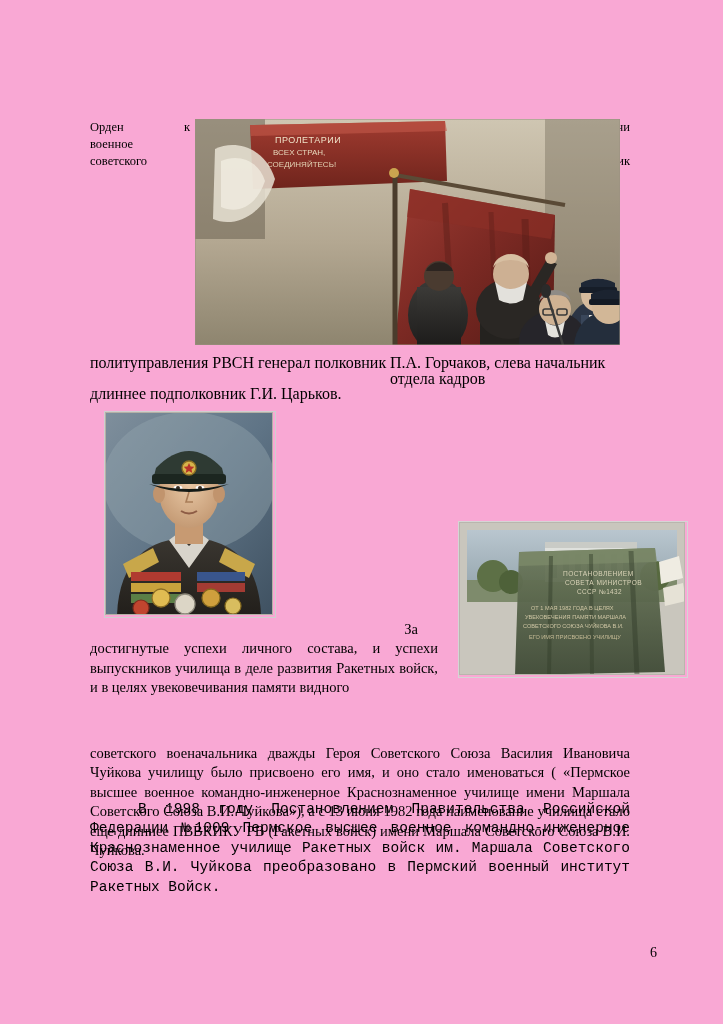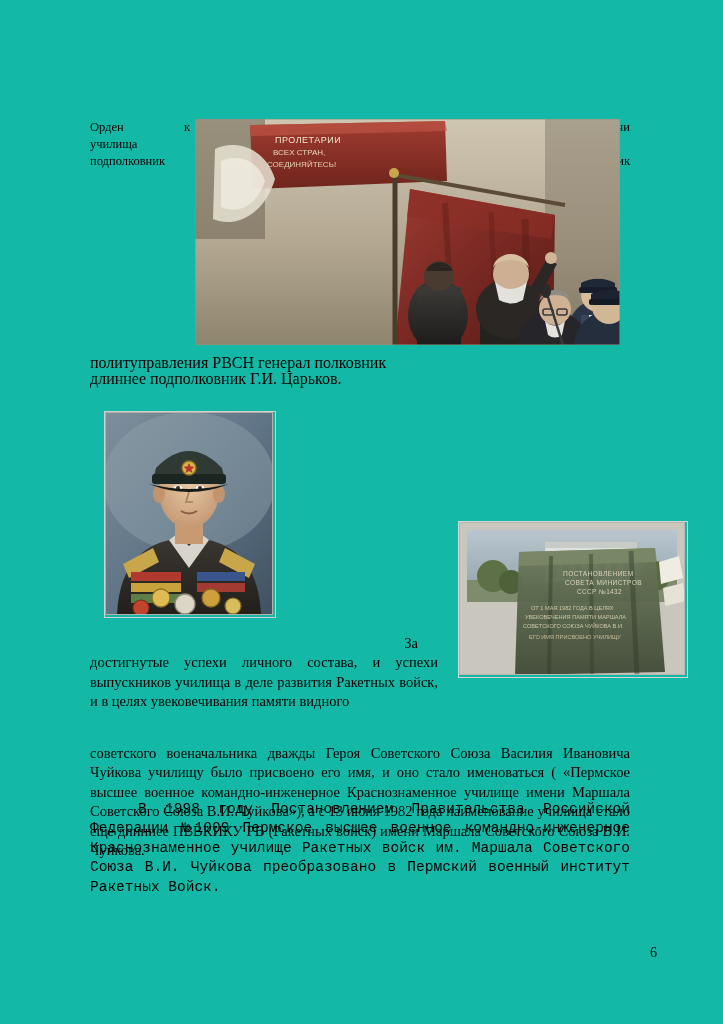--- a/index.html
+++ b/index.html
@@ -8,21 +8,21 @@
     background: #ffffff;
   }
   body {
     font-family: "Liberation Serif", serif;
     color: #000000;
   }
   .page {
     position: relative;
     width: 723px;
     height: 1024px;
-    background: #14b8a6;
+    background: #f9a8d4;
     overflow: hidden;
   }
 
   
   .cap-top {
     font-size: 12.5px;
     line-height: 17px;
     display: flex;
     justify-content: space-between;
     width: 100%;
@@ -100,21 +100,20 @@
   .p1 {
     position: absolute;
     left: 90px;
     top: 620px;
     width: 348px;
   }
   .p1 .za {
     display: block;
     text-align: right;
     padding-right: 20px;
-    margin-top: 14px;
   }
   .p2 {
     position: absolute;
     left: 90px;
     top: 696px;
     width: 540px;
     margin-top: 48px;
   }
   .p3 {
     position: absolute;
@@ -144,22 +143,22 @@
 <body>
 
 <div class="page">
 
   <div class="cap-top" style="position:absolute;left:90px;top:119px;width:540px;">
     <div class="cap-top-left">
       <div class="line1">
         <span>Орден</span>
         <span>к</span>
       </div>
-      <div>училища</div>
-      <div>подполковник</div>
+      <div>военное</div>
+      <div>советского</div>
     </div>
     <div class="cap-top-right">
       <div>знамени</div>
       <div style="margin-top:17px;">начальник</div>
     </div>
   </div>
 
   <div class="photo1-wrap">
     <svg class="photo1" viewBox="0 0 425 226" preserveAspectRatio="none">
       <defs>
@@ -268,20 +267,21 @@
       <line x1="352" y1="175" x2="368" y2="226" stroke="#3a3a3a" stroke-width="2.5"></line>
       <ellipse cx="351" cy="172" rx="5" ry="7" fill="#2a2a2a"></ellipse>
 
       <rect x="0" y="0" width="425" height="226" fill="none" stroke="#9a9080" stroke-width="1"></rect>
     </svg>
   </div>
 
   <div class="cap-below">
     <div class="row1">
       <span class="a">политуправления РВСН генерал полковник</span>
+      <span class="b">П.А. Горчаков, слева начальник отдела кадров</span>
     </div>
     <div>длиннее подполковник Г.И. Царьков.</div>
   </div>
 
   <div class="portrait">
     <svg width="168" height="203" viewBox="0 0 168 203" preserveAspectRatio="none">
       <defs>
         <linearGradient id="pbg" x1="0" y1="0" x2="1" y2="1">
           <stop offset="0%" stop-color="#7f8f9c"></stop>
           <stop offset="50%" stop-color="#5f7486"></stop>

